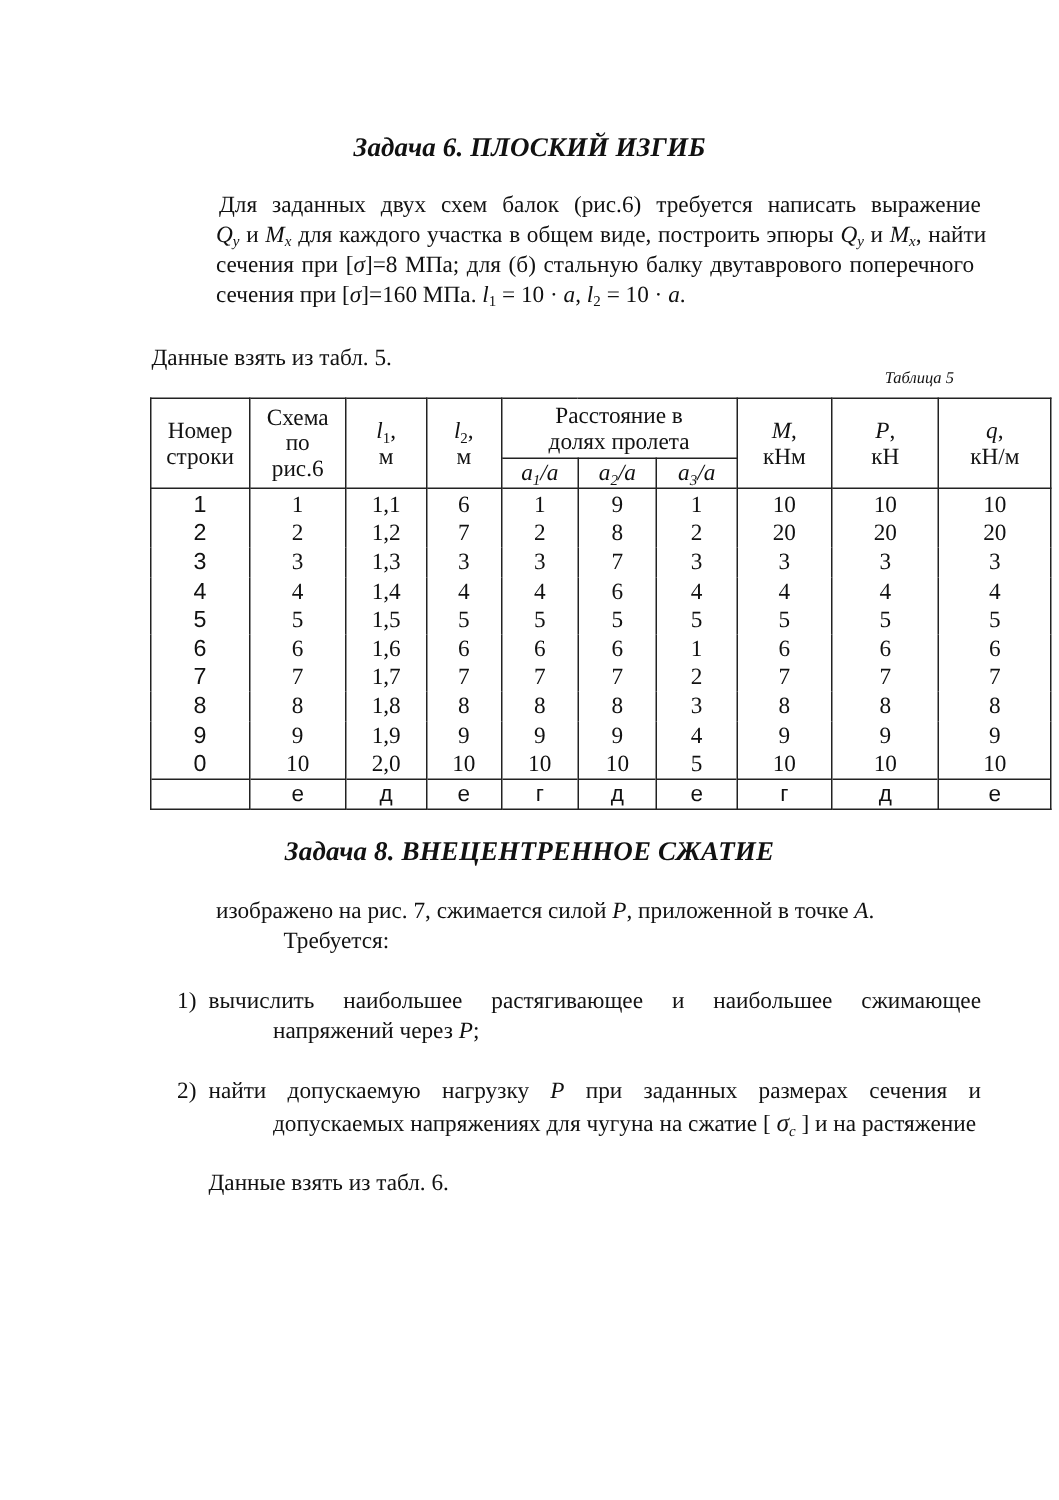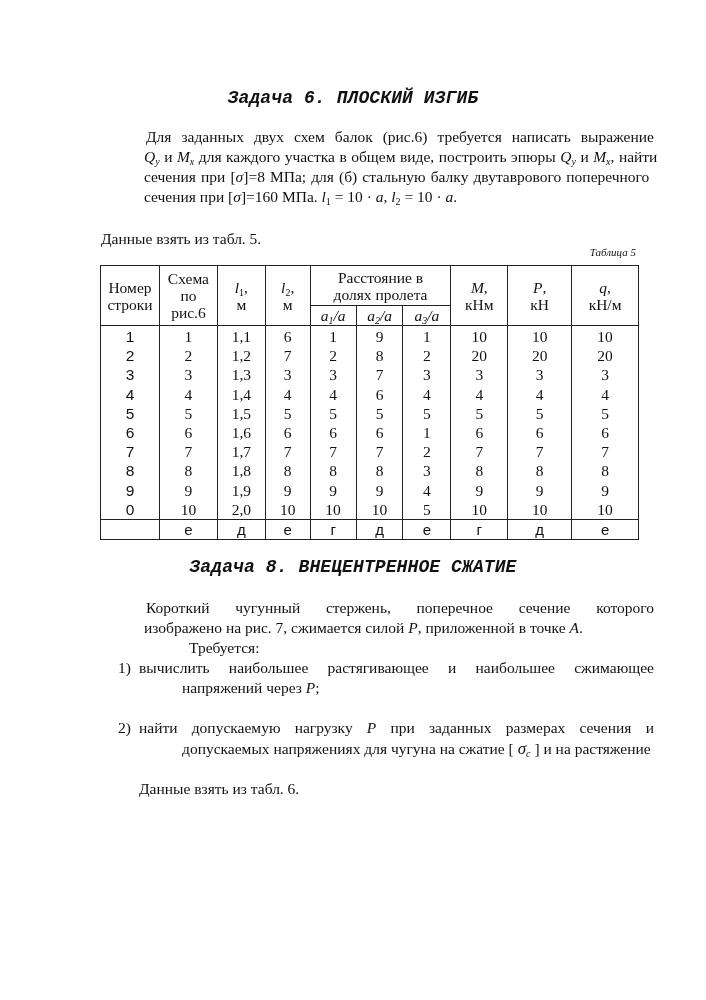--- a/index.html
+++ b/index.html
@@ -1,38 +1,38 @@
 <!DOCTYPE html>
 <html><head>
 <meta charset="utf-8">
 <style>
   html, body { margin: 0; padding: 0; background: #ffffff; }
   body { width: 706px; height: 1000px; position: relative; overflow: hidden; color: #111; }
   .title {
     position: absolute; left: 0; width: 706px; text-align: center;
-    font-family: Liberation Mono, monospace;
+    font-family: Liberation Serif, serif;
     font-weight: bold; font-style: italic; font-size: 18px; letter-spacing: 0.1px;
   }
   .para {
     position: absolute; left: 101px; width: 553px;
     font-family: "Liberation Serif", "DejaVu Serif", serif;
     font-size: 15.5px; line-height: 20px; text-align: justify;
   }
   .line { display: block; white-space: nowrap; margin-left: 43px; }
   .justify-line { display: flex; justify-content: space-between; white-space: nowrap; }
   .ind { padding-left: 45px; }
   .m { font-style: italic; }
   sub { font-size: 10px; vertical-align: -3px; line-height: 0; }
   .tab-caption {
     position: absolute; right: 70px; top: 246px;
     font-family: "Liberation Serif", "DejaVu Serif", serif;
     font-style: italic; font-size: 11px;
   }
   table.t5 {
-    position: absolute; left: 100px; top: 265px; width: 539px;
+    position: absolute; left: 100px; top: 265px; width: 601px;
     border-collapse: collapse;
     font-family: "Liberation Serif", "DejaVu Serif", serif;
     font-size: 15.5px;
   }
   table.t5 td, table.t5 th {
     border-left: 1.5px solid #222; border-right: 1.5px solid #222;
     text-align: center; padding: 0; font-weight: normal;
   }
   table.t5 thead th { border: 1.5px solid #222; line-height: 17px; }
   table.t5 tbody td { height: 19.2px; line-height: 19.2px; }
@@ -261,28 +261,20 @@
         <td>г</td>
         <td>д</td>
         <td>е</td>
       </tr>
     </tbody>
 </table>
 
 <div class="title" style="top:557px;">Задача 8. ВНЕЦЕНТРЕННОЕ СЖАТИЕ</div>
 
 <div class="para" style="top:598px;">
-  <span class="justify-line ind">
-    <span>Короткий</span>
-    <span>чугунный</span>
-    <span>стержень,</span>
-    <span>поперечное</span>
-    <span>сечение</span>
-    <span>которого</span>
-  </span>
   <span class="line"><span>изображено на рис. 7, сжимается силой </span><span class="m">P</span><span>, приложенной в точке </span><span class="m">A</span><span>.</span></span>
   <span class="line ind">Требуется:</span>
 </div>
 
 <div class="list-item" style="top:658px;">
   <span class="num">1)</span>
   <div class="body">
     <span class="justify-line">
       <span>вычислить</span>
       <span>наибольшее</span>

